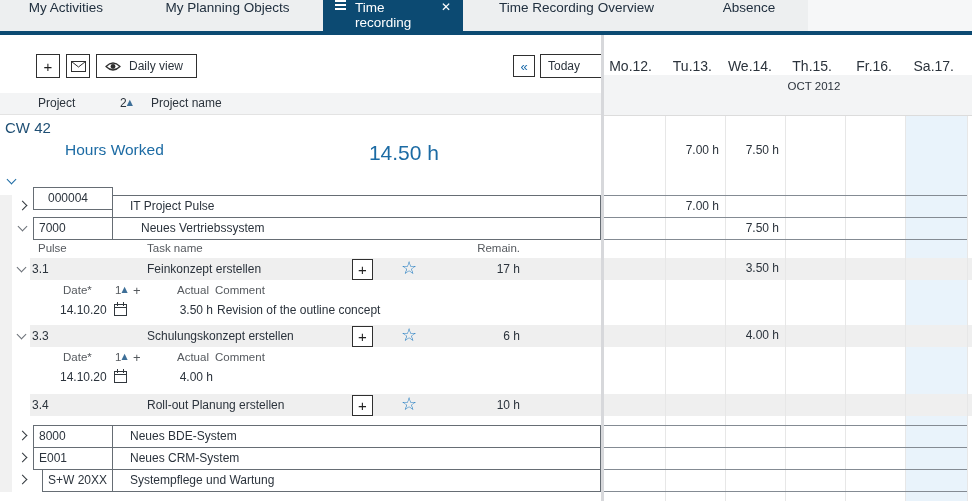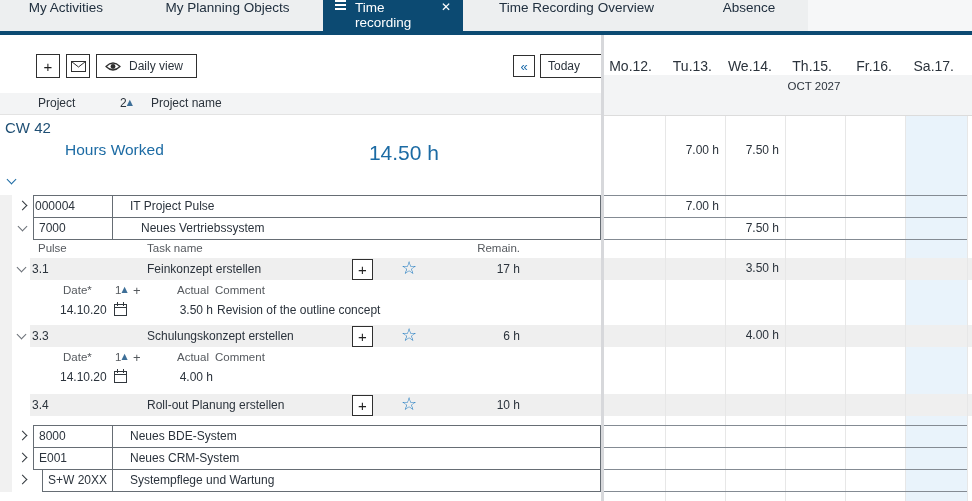--- a/index.html
+++ b/index.html
@@ -108,21 +108,21 @@
 
     <span class="abs" style="left:5px;top:84px;font-size:15px;color:#1f4f74">CW 42</span>
     <span class="abs blue" style="left:65px;top:106px;font-size:15.5px">Hours Worked</span>
     <span class="abs blue rt" style="left:314px;top:106px;width:125px;font-size:21px">14.50 h</span>
 
     <span class="chev down bluec" style="left:8px;top:141px"></span>
 
     <div class="abs" style="left:0;top:160px;width:12px;height:297px;background:#f1f1f1"></div>
 
     <span class="chev right darkc" style="left:19px;top:167px"></span>
-    <div class="cell" style="left:33px;top:160px;width:80px;padding-left:1px"><span>000004</span></div>
+    <div class="cell" style="left:33px;top:152px;width:80px;padding-left:14px"><span>000004</span></div>
     <div class="cell" style="left:112px;top:160px;width:489px;padding-left:17px"><span>IT Project Pulse</span></div>
 
     <span class="chev down" style="left:19px;top:188px"></span>
     <div class="cell" style="left:33px;top:182px;width:80px;padding-left:5px"><span>7000</span></div>
     <div class="cell" style="left:112px;top:182px;width:489px;padding-left:28px"><span>Neues Vertriebssystem</span></div>
 
     <span class="abs t11" style="left:38px;top:207px">Pulse</span>
     <span class="abs t11" style="left:147px;top:207px">Task name</span>
     <span class="abs t11 rt" style="left:430px;top:207px;width:90px">Remain.</span>
 
@@ -198,21 +198,21 @@
     <span class="chev right darkc" style="left:19px;top:441px"></span>
     <div class="cell" style="left:42px;top:434px;width:80px;padding-left:5px"><span>S+W 20XX</span></div>
     <div class="cell" style="left:112px;top:434px;width:489px;padding-left:17px"><span>Systempflege und Wartung</span></div>
   </div>
 
   <div class="right-pane">
 
     <div class="abs" style="left:0;top:0;width:3px;height:466px;background:#d7d8db"></div>
 
     <div class="abs" style="left:3px;top:40px;width:368px;height:40px;background:#f3f4f5"></div>
-    <span class="abs" style="left:113px;top:45px;width:200px;text-align:center;font-size:11.5px;color:#2b333c">OCT 2027</span>
+    <span class="abs" style="left:113px;top:45px;width:200px;text-align:center;font-size:11.5px;color:#2b333c">OCT 2012</span>
     <span class="daycell" style="left:3px;width:61px">Mo.12.</span>
     <span class="daycell" style="left:64px;width:60px">Tu.13.</span>
     <span class="daycell" style="left:124px;width:60px">We.14.</span>
     <span class="daycell" style="left:184px;width:60px">Th.15.</span>
     <span class="daycell" style="left:244px;width:60px">Fr.16.</span>
     <span class="daycell" style="left:304px;width:62px">Sa.17.</span>
 
     <div class="abs" style="left:304px;top:80px;width:62px;height:386px;background:#e9f3fb"></div>
 
     <div class="band" style="left:3px;top:223px;width:368px"></div>

